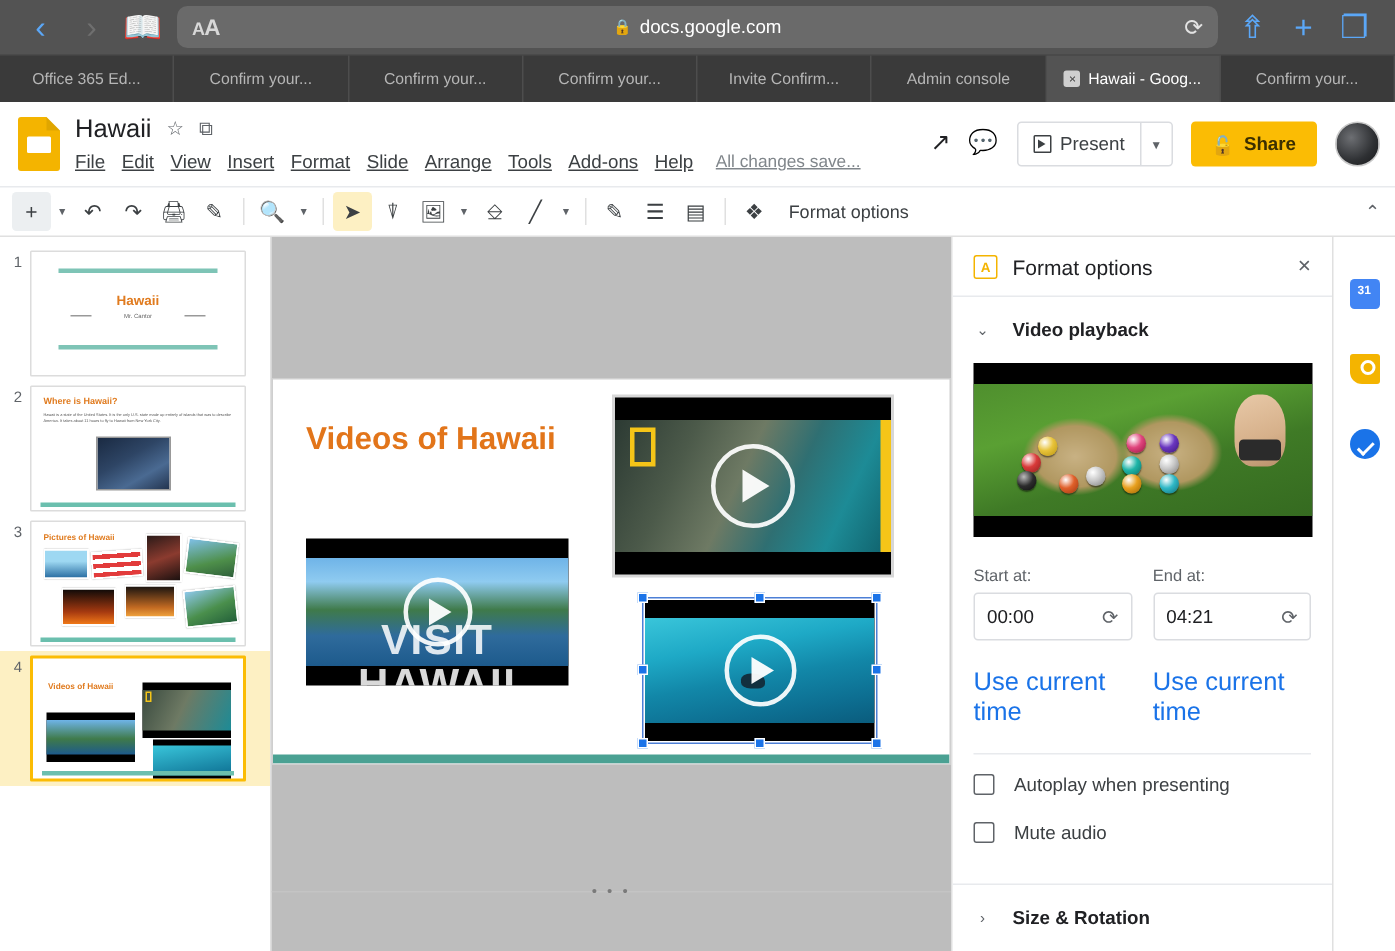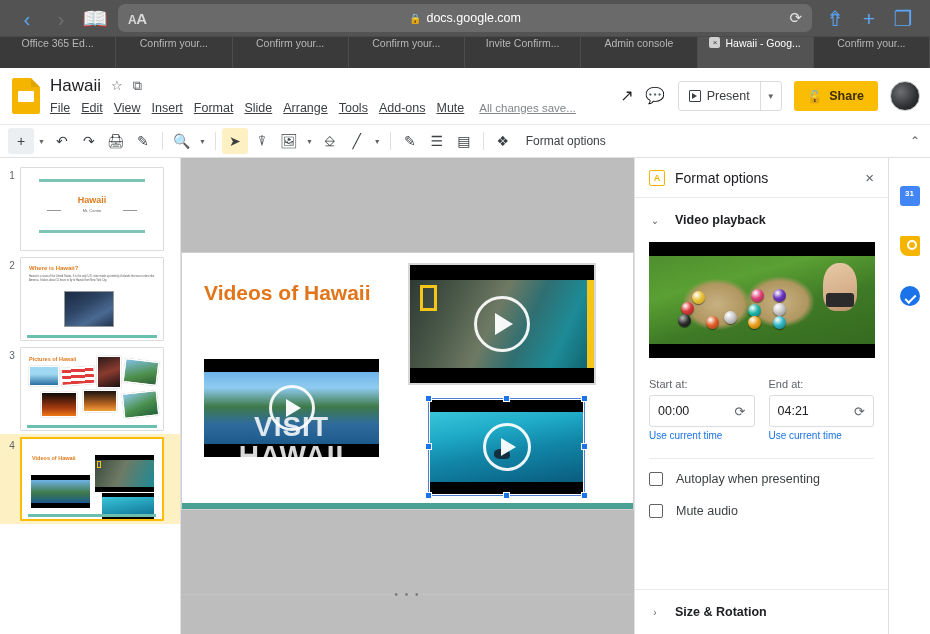--- a/index.html
+++ b/index.html
@@ -26,21 +26,21 @@
   #url-center {
     position:absolute; left:0; right:0; text-align:center;
     color:#ffffff; font-size:12.5px; display:flex; align-items:center; justify-content:center; gap:5px;
     pointer-events:none;
   }
   #lock-icon { font-size:10px; }
   #reload-btn { margin-left:auto; color:#e3e3e3; font-size:15px; z-index:2; }
   
   #tab-strip { height:32px; display:flex; background:#3a3a3a; border-top:1px solid #4a4a4a; }
   .tab {
-    flex:1; display:flex; align-items:flex-start; justify-content:center; gap:5px;
+    flex:1; display:flex; align-items:center; justify-content:center; gap:5px;
     font-size:10.5px; color:#b6b6b6; border-right:1px solid #4d4d4d;
     white-space:nowrap; overflow:hidden; padding:0 4px;
   }
   .tab.active { background:#535353; color:#ffffff; }
   .tab-close {
     width:11px; height:11px; background:#cfcfcf; color:#3a3a3a; border-radius:2px;
     font-size:8px; display:flex; align-items:center; justify-content:center; flex:0 0 auto;
   }
   
   #slides-app { width:930px; height:552px; position:relative; background:#fff; }
@@ -252,21 +252,21 @@
     background:#2b2b2b; border-radius:3px;
   }
   #time-row { display:flex; gap:14px; margin-bottom:4px;align-items:center; }
   .time-col { flex:1; }
   .time-label { font-size:11px; color:#5f6368; margin-bottom:5px; }
   .time-input {
     height:32px; border:1px solid #dadce0; border-radius:3px;
     display:flex; align-items:center; padding:0 8px; font-size:12.5px; color:#202124;
   }
   .time-refresh { margin-left:auto; font-size:13px; color:#5f6368; }
-  .use-current { font-size:10px; color:#1a73e8; margin-top:3px; }
+  .use-current { font-size:17px; color:#1a73e8; margin-top:18px; }
   #panel-hr { height:1px; background:#e8eaed; margin:17px 0 4px 0; }
   .check-row { display:flex; align-items:center; gap:13px; height:32px; }
   .checkbox { width:14px; height:14px; border:1.5px solid #5f6368; border-radius:2px; flex:0 0 auto; }
   .check-label { font-size:12.5px; color:#3c4043; }
   #panel-foot {
     border-top:1px solid #e8eaed; padding:0 14px; flex:0 0 auto;
   }
   
   #right-rail {
     width:42px; background:#fff; border-left:1px solid #e0e0e0; flex:0 0 auto;
@@ -352,21 +352,21 @@
       <div id="menu-row">
           <span class="menu-item">File</span>
           <span class="menu-item">Edit</span>
           <span class="menu-item">View</span>
           <span class="menu-item">Insert</span>
           <span class="menu-item">Format</span>
           <span class="menu-item">Slide</span>
           <span class="menu-item">Arrange</span>
           <span class="menu-item">Tools</span>
           <span class="menu-item">Add-ons</span>
-          <span class="menu-item">Mute</span>
+          <span class="menu-item">Help</span>
           <span id="save-state">All changes save...</span>
         </div>
     </div>
     <div id="hdr-right">
       <span class="hdr-icon">↗</span>
       <span class="hdr-icon">💬</span>
       <div id="present-btn">
         <div id="present-main">
           <span class="play-square"></span>
           <span>Present</span>

